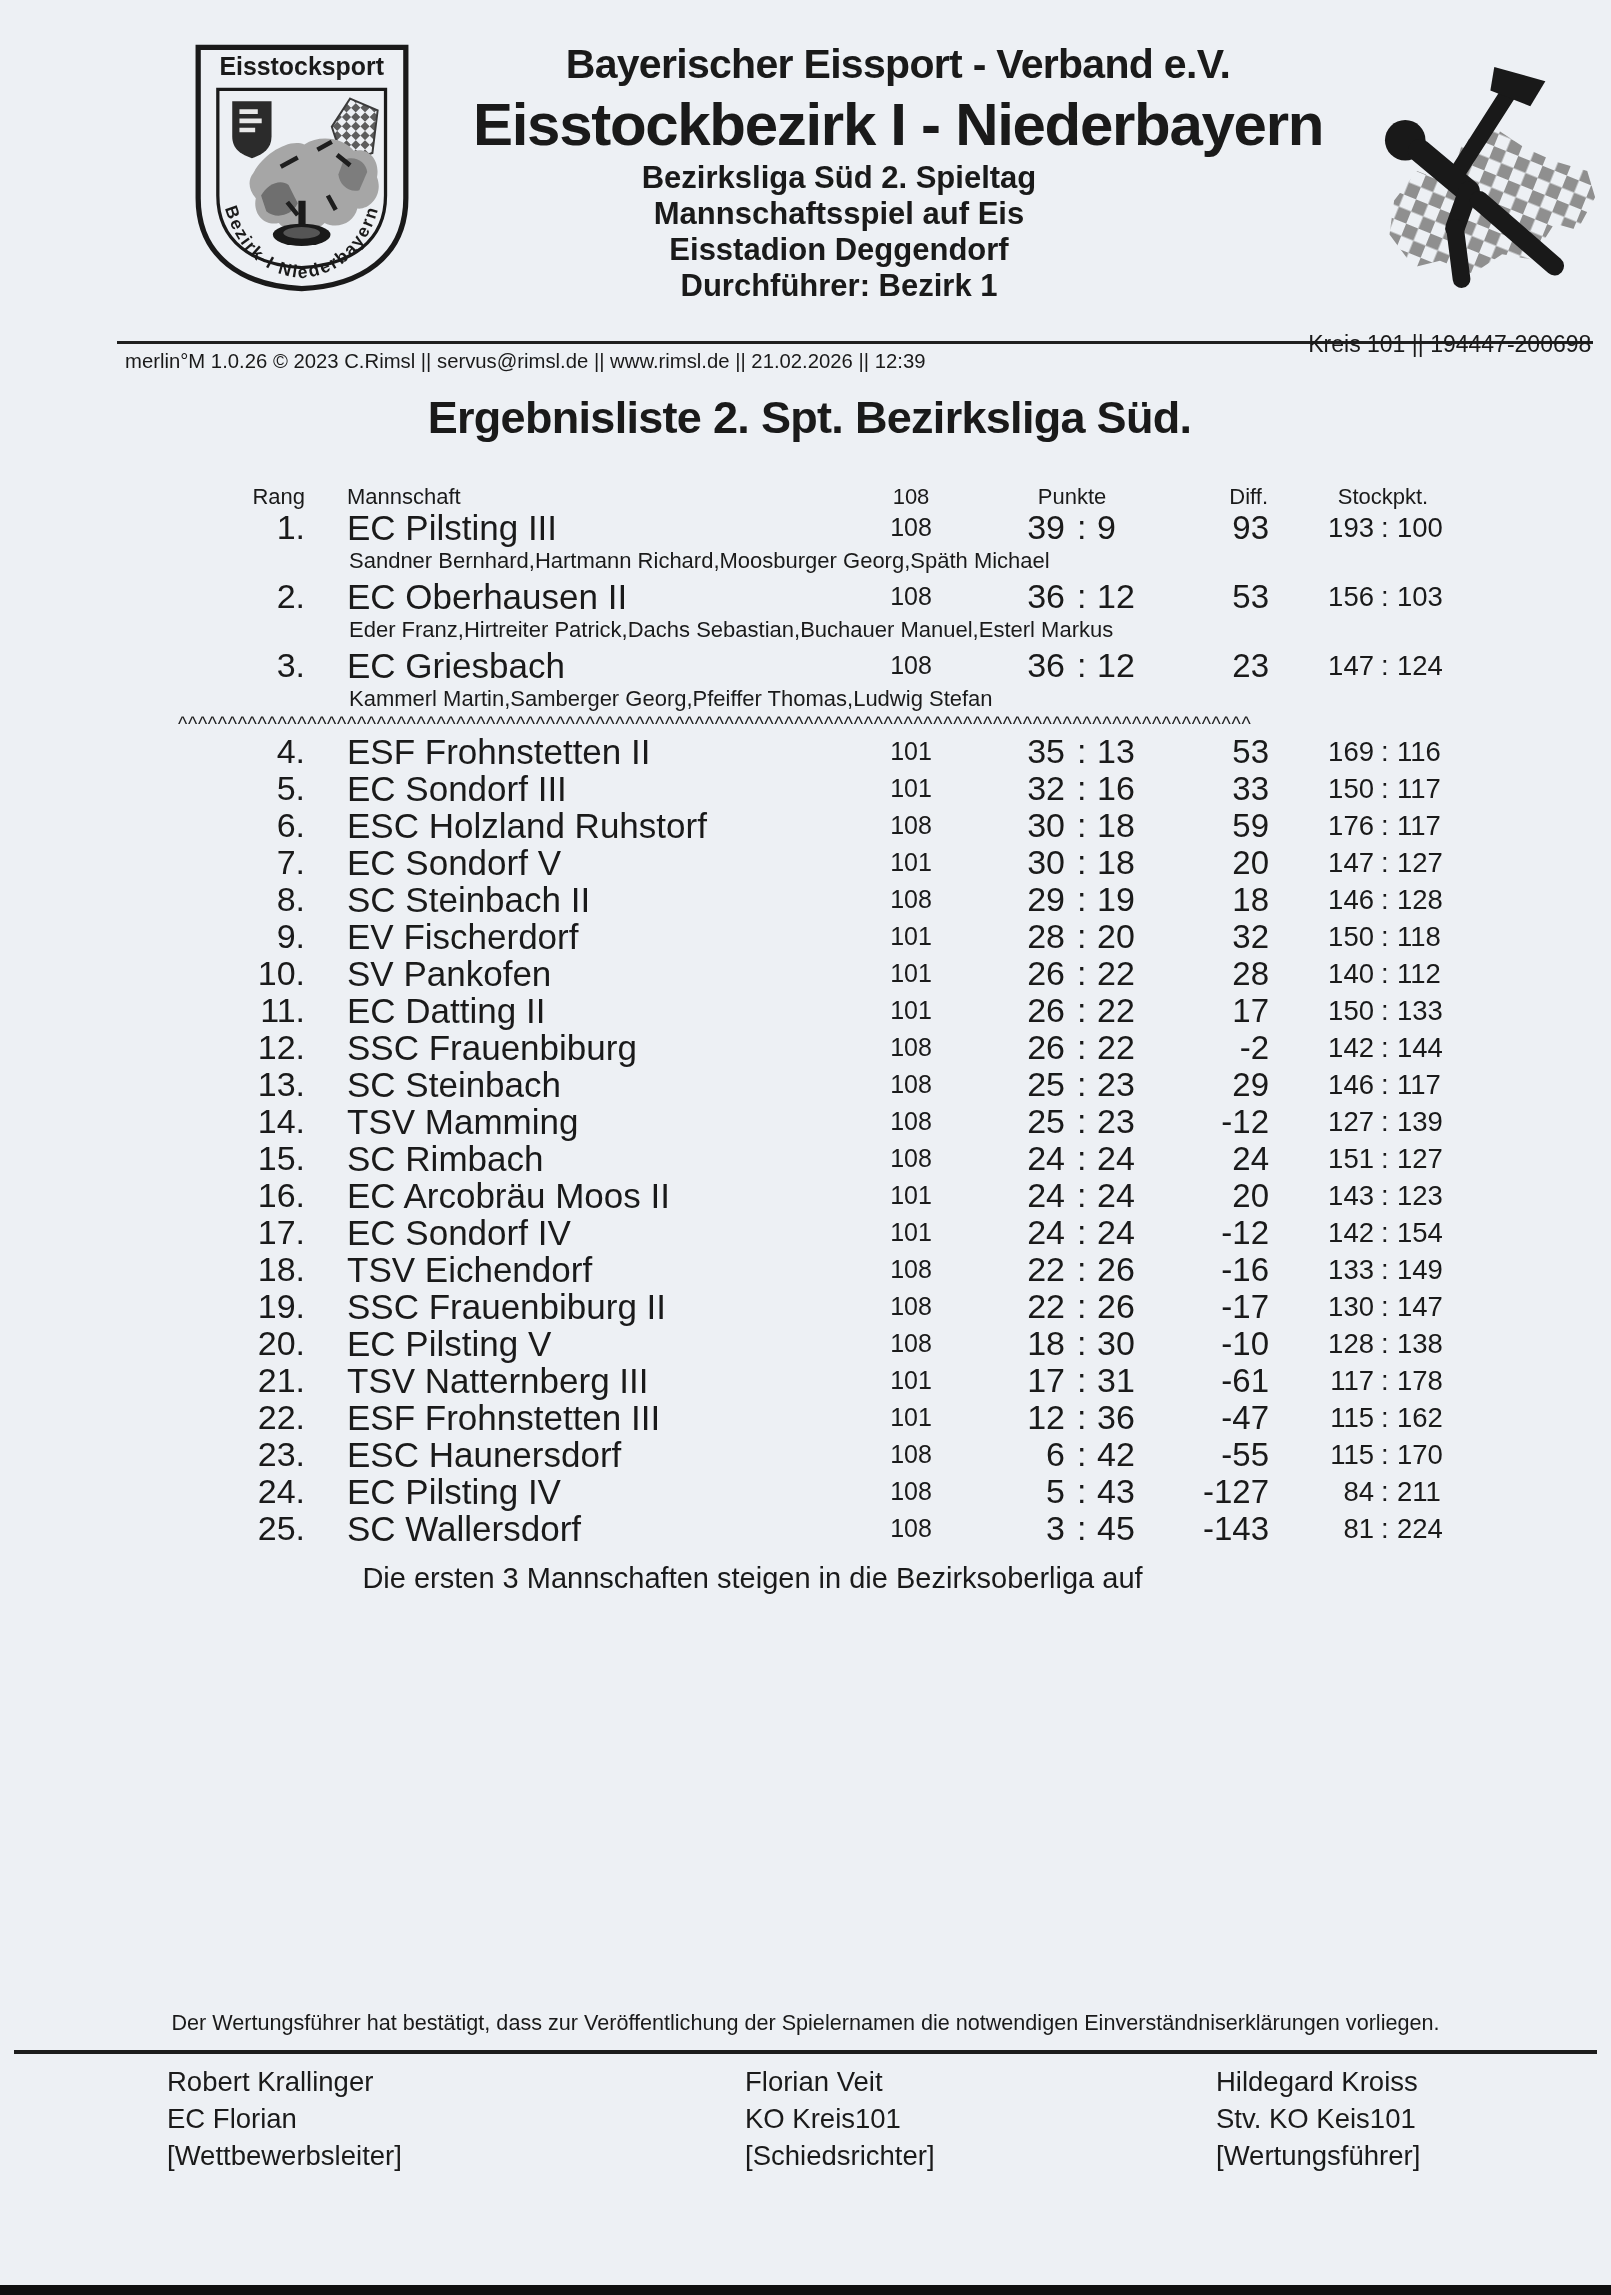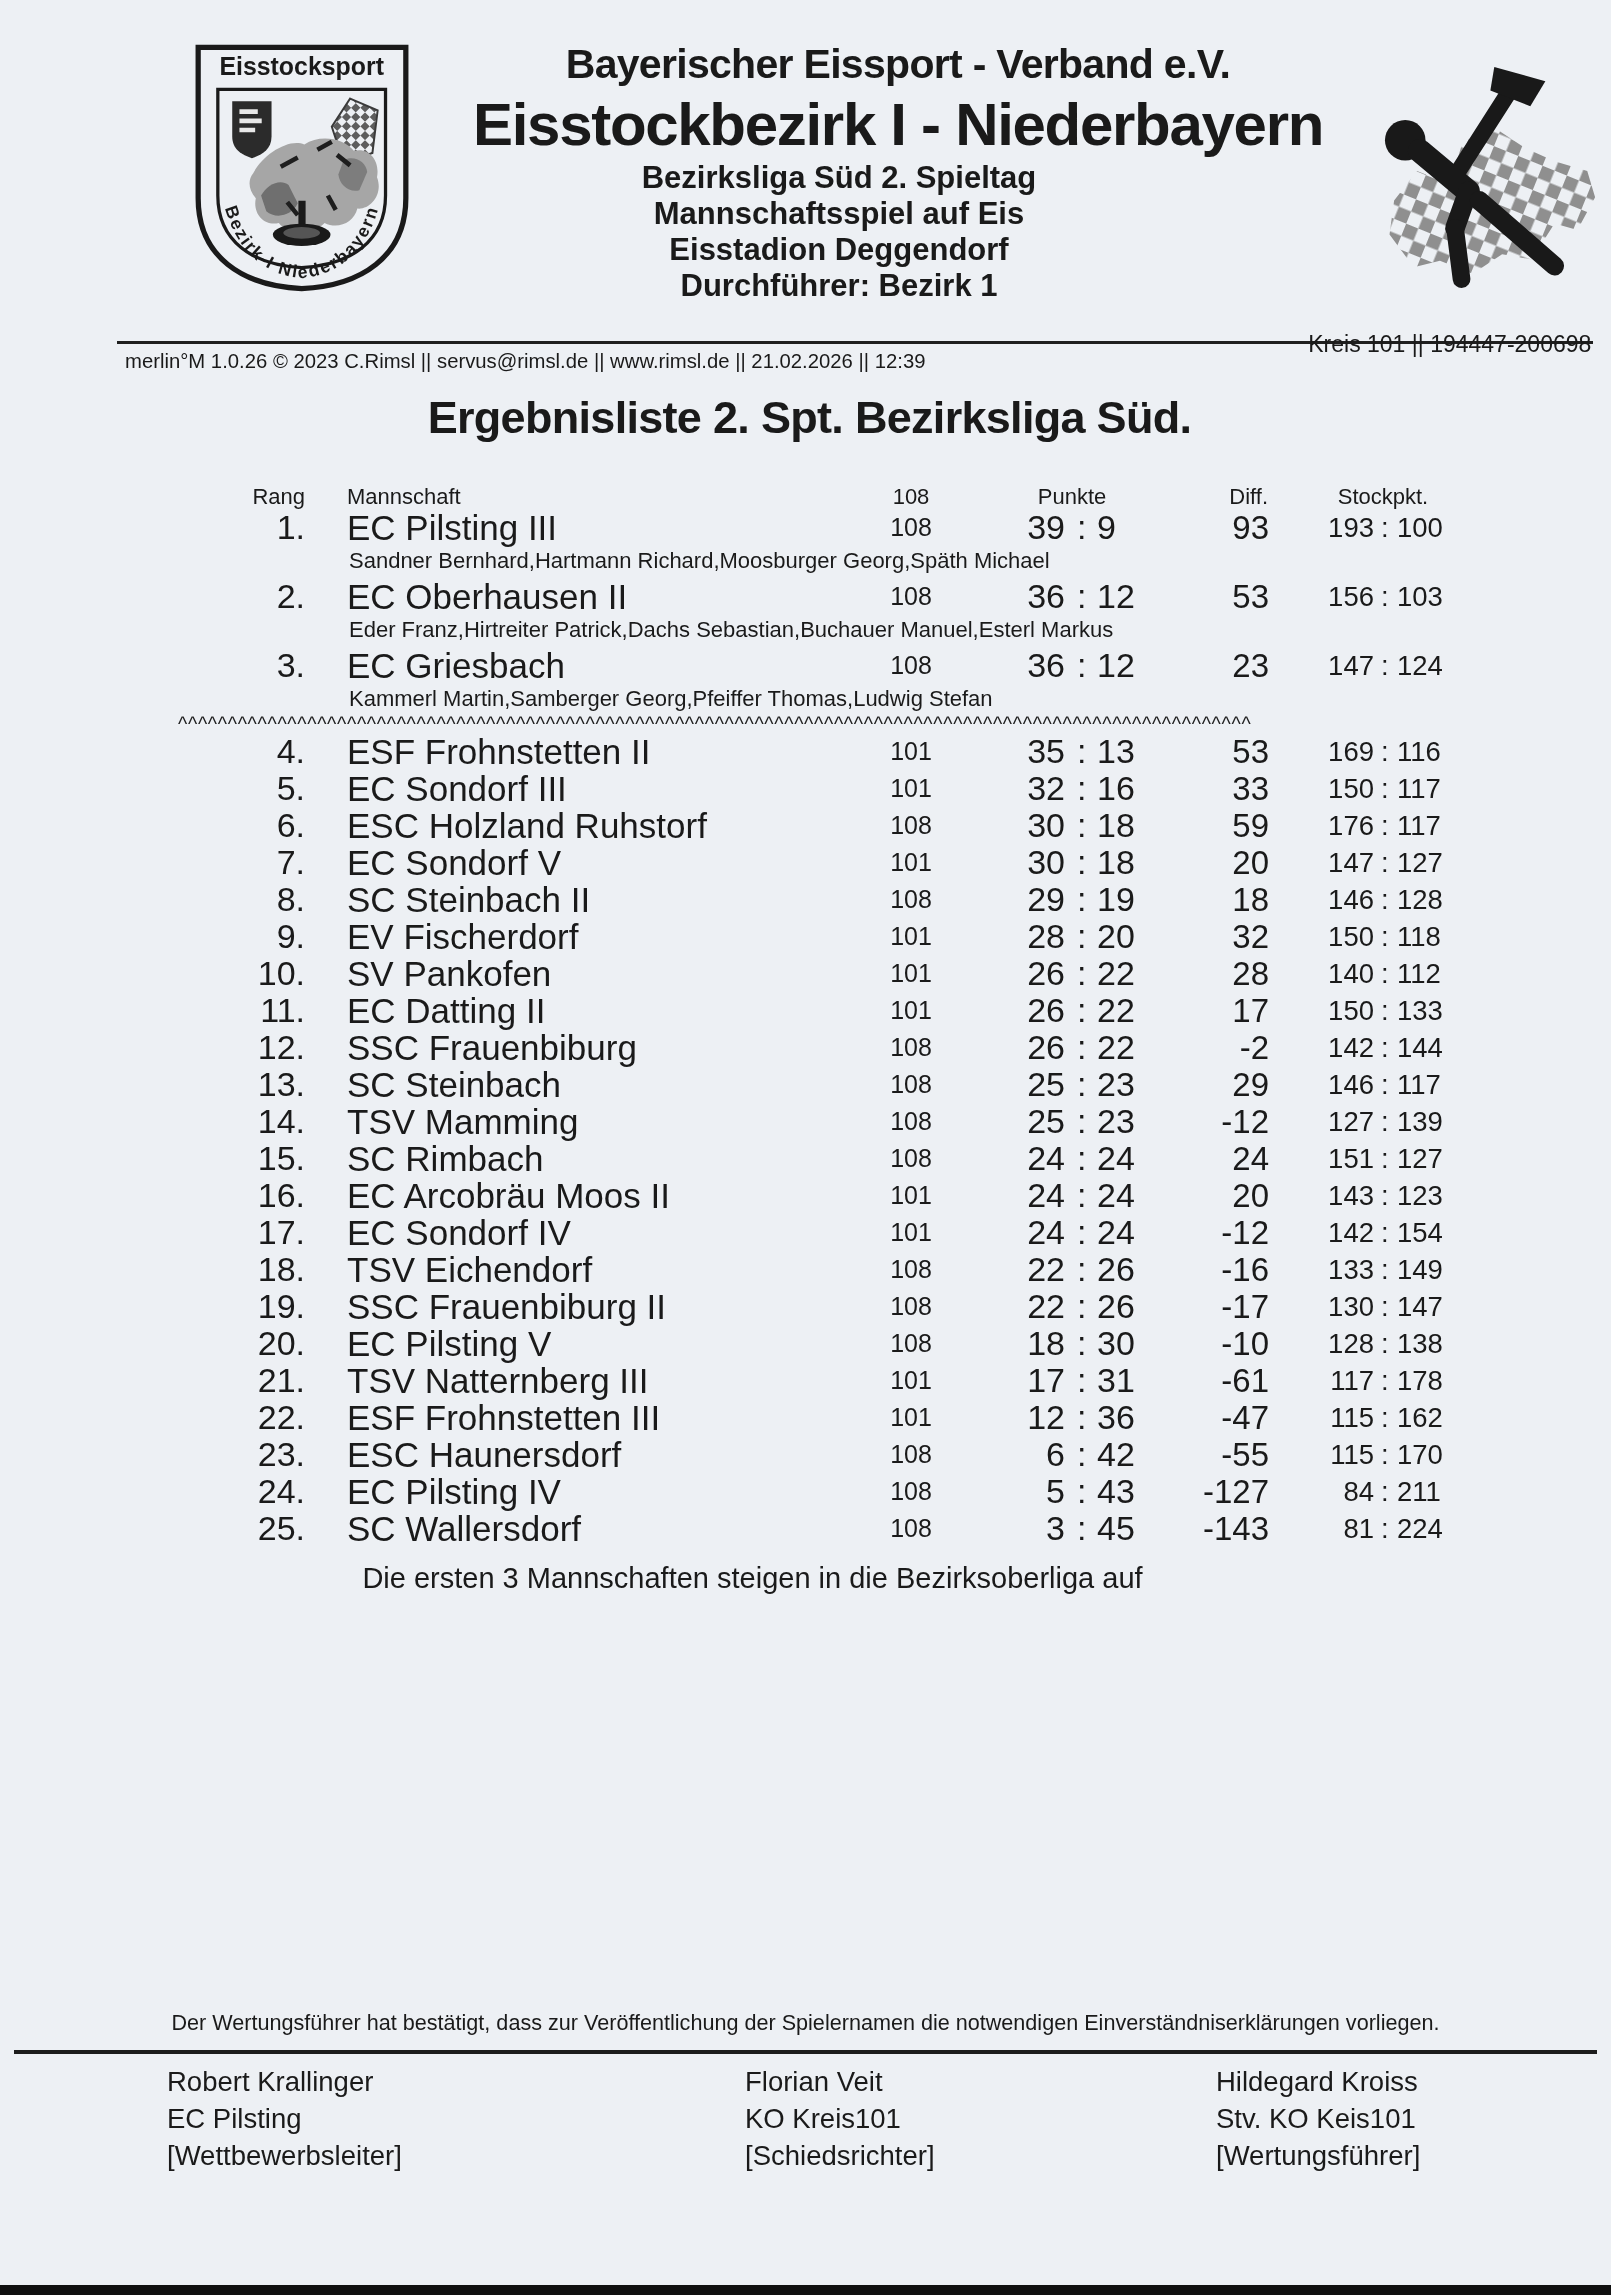--- a/index.html
+++ b/index.html
@@ -501,21 +501,21 @@
 
 <div class="abs notes">
   <div>Die ersten 3 Mannschaften steigen in die Bezirksoberliga auf</div>
 </div>
 
 <div class="abs confirm-line">Der Wertungsführer hat bestätigt, dass zur Veröffentlichung der Spielernamen die notwendigen Einverständniserklärungen vorliegen.</div>
 <div class="abs sig-rule"></div>
 
 <div class="signer signer-1">
   <div>Robert Krallinger</div>
-  <div>EC Pilsting</div>
+  <div>EC Florian</div>
   <div>[Wettbewerbsleiter]</div>
 </div>
 <div class="signer signer-2">
   <div>Florian Veit</div>
   <div>KO Kreis101</div>
   <div>[Schiedsrichter]</div>
 </div>
 <div class="signer signer-3">
   <div>Hildegard Kroiss</div>
   <div>Stv. KO  Keis101</div>

